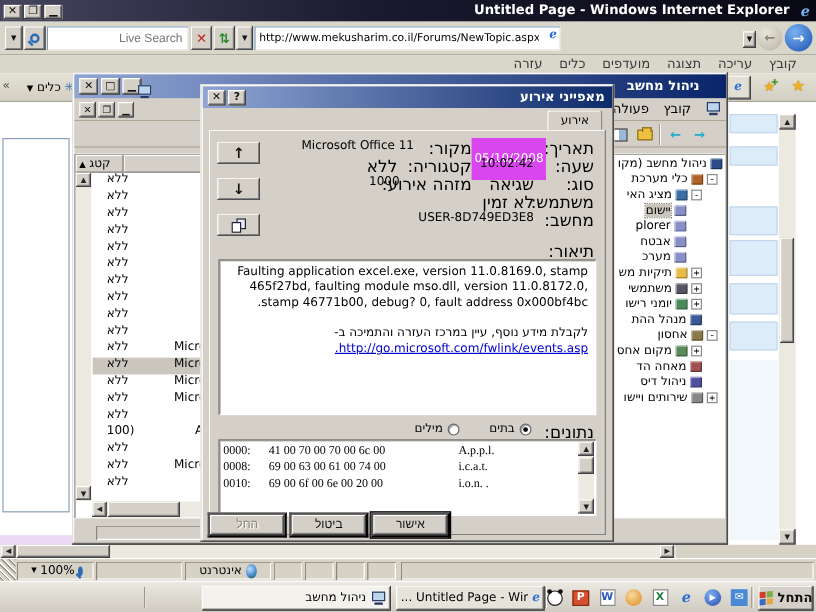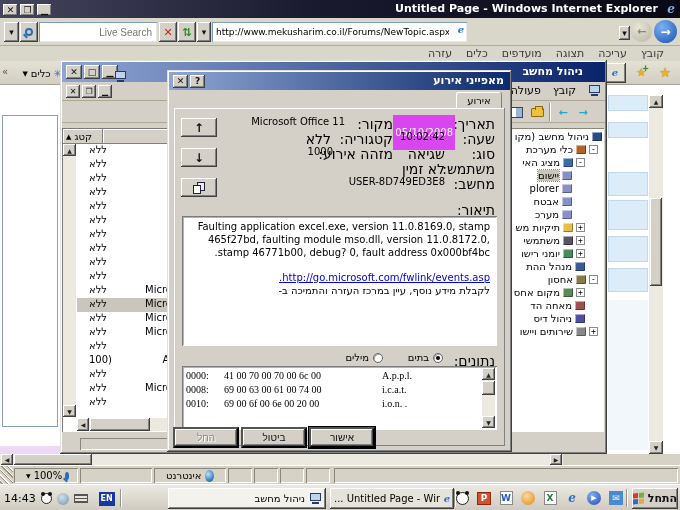--- a/index.html
+++ b/index.html
@@ -508,22 +508,22 @@
       <span class="flabel" style="right:60px;top:53px">לא זמין</span>
 
       <span class="flabel" style="right:10px;top:68px">מחשב:</span>
       <span class="fval" style="right:60px;top:68px">USER-8D749ED3E8</span>
 
       <span class="flabel" style="right:10px;top:94px">תיאור:</span>
 
       <div class="abs sunk" id="desc-box">
         <div dir="rtl">Faulting application excel.exe, version 11.0.8169.0, stamp 465f27bd, faulting module mso.dll, version 11.0.8172.0, stamp 46771b00, debug? 0, fault address 0x000bf4bc.</div>
         <div style="height:12px"></div>
+        <div dir="rtl">לקבלת מידע נוסף, עיין במרכז העזרה והתמיכה ב-</div>
         <div dir="rtl"><a href="#">http://go.microsoft.com/fwlink/events.asp.</a></div>
-        <div dir="rtl">לקבלת מידע נוסף, עיין במרכז העזרה והתמיכה ב-</div>
       </div>
 
       <span class="flabel" style="right:10px;top:245px">נתונים:</span>
       <div class="abs" style="right:62px;top:244px;display:flex;direction:rtl;align-items:center;gap:4px">
         <span class="radio checked"></span>
         <span style="font-size:10px">בתים</span>
       </div>
       <div class="abs" style="right:122px;top:244px;display:flex;direction:rtl;align-items:center;gap:4px">
         <span class="radio"></span>
         <span style="font-size:10px">מילים</span>
@@ -614,23 +614,16 @@
       <span style="direction:ltr;white-space:nowrap;overflow:hidden">... Untitled Page - Windows</span>
     </div>
     <div class="taskbtn" style="left:168px;width:158px;background:#f4f2ec">
       <span class="pc-icon">
           <span class="scr"></span>
           <span class="base"></span>
         </span>
       <span style="white-space:nowrap;overflow:hidden">ניהול מחשב</span>
     </div>
 
-    <div class="abs" style="left:0;top:3px;width:122px;height:21px;display:flex;align-items:center;gap:5px;padding-left:4px">
-      <span style="font-size:11px">14:43</span>
-      <span class="panda" style="width:11px;height:11px"></span>
-      <span class="circlebtn" style="width:12px;height:12px;background:radial-gradient(circle at 40% 35%,#cfe0ee,#7a92a8)"></span>
-      <span class="keyb" style="margin-right:6px"></span>
-      <span class="enbadge">EN</span>
-    </div>
     <div class="abs vsep" style="left:120px;top:4px"></div>
   </div>
 
 </div>
 
 </body></html>

